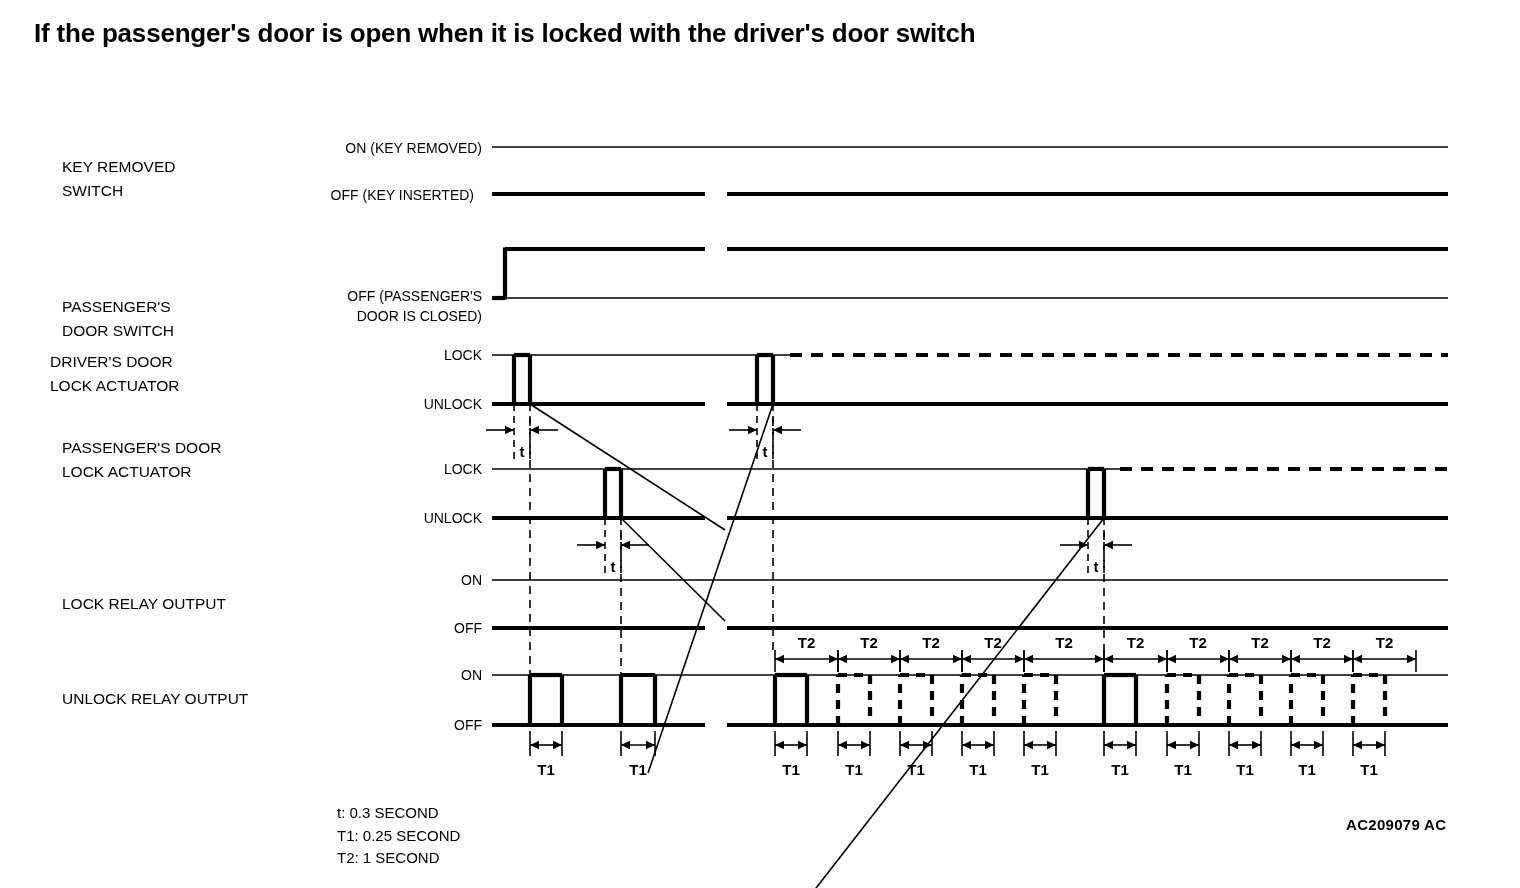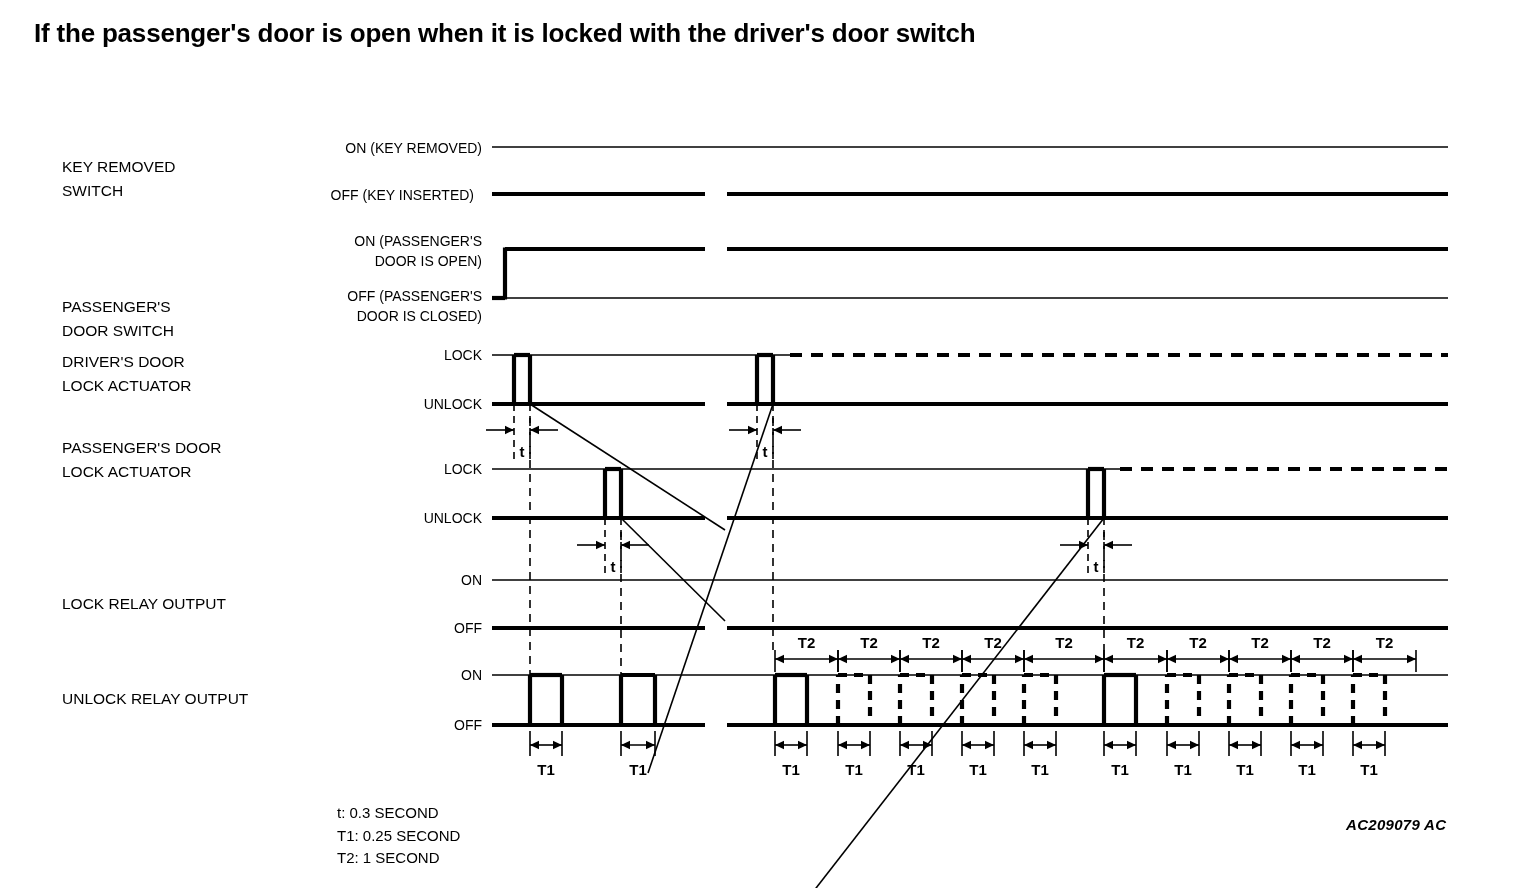--- a/index.html
+++ b/index.html
@@ -2,48 +2,46 @@
 <html><head>
 <meta charset="utf-8">
 <style>
   html,body{margin:0;padding:0;background:#ffffff;}
   body{width:1520px;height:888px;font-family:"Liberation Sans",sans-serif;color:#000;overflow:hidden;}
   #root{position:relative;width:1520px;height:888px;padding-left:30px;}
   .title{position:absolute;left:34px;top:18px;font-size:26px;font-weight:bold;letter-spacing:-0.2px;white-space:nowrap;}
   .rowlabel{position:absolute;font-size:15.5px;line-height:24px;white-space:pre-line;}
   .statelabel{position:absolute;font-size:14px;line-height:20px;text-align:right;white-space:pre-line;}
   .legend{position:absolute;left:337px;top:802px;font-size:15px;line-height:22.5px;white-space:pre-line;}
-  .code{position:absolute;left:1346px;top:816px;font-size:15px;font-weight:bold;letter-spacing:0.3px;font-style:italic;}
+  .code{position:absolute;left:1346px;top:816px;font-size:15px;font-weight:bold;letter-spacing:0.3px;}
   svg{position:absolute;left:0;top:0;}
   text.tlabel{font-family:"Liberation Sans",sans-serif;font-size:15px;font-weight:bold;fill:#000;text-anchor:middle;}
   text.tsmall{font-family:"Liberation Sans",sans-serif;font-size:15px;font-weight:bold;fill:#000;text-anchor:middle;}
 </style>
 </head>
 <body>
 
 <div id="root">
 
   <div class="title">If the passenger's door is open when it is locked with the driver's door switch</div>
 
   <div class="rowlabel" style="left:62px;top:155px;">KEY REMOVED
 SWITCH</div>
   <div class="rowlabel" style="left:62px;top:255px;margin-top:40px;">PASSENGER'S
 DOOR SWITCH</div>
-  <div class="rowlabel" style="left:62px;top:350px;">DRIVER'S DOOR
+  <div class="rowlabel" style="left:50px;top:350px;">DRIVER'S DOOR
 LOCK ACTUATOR</div>
   <div class="rowlabel" style="left:62px;top:436px;">PASSENGER'S DOOR
 LOCK ACTUATOR</div>
   <div class="rowlabel" style="left:62px;top:592px;">LOCK RELAY OUTPUT</div>
   <div class="rowlabel" style="left:62px;top:687px;">UNLOCK RELAY OUTPUT</div>
 
   <div class="statelabel" style="left:182px;top:138px;width:300px;">ON (KEY REMOVED)</div>
   <div class="statelabel" style="left:174px;top:185px;width:300px;">OFF (KEY INSERTED)</div>
 
-  <div class="statelabel" style="left:182px;top:231px;width:300px;">ON (PASSENGER'S
-DOOR IS OPEN)</div>
   <div class="statelabel" style="left:182px;top:286px;width:300px;">OFF (PASSENGER'S
 DOOR IS CLOSED)</div>
 
   <div class="statelabel" style="left:282px;top:345px;width:200px;">LOCK</div>
   <div class="statelabel" style="left:282px;top:394px;width:200px;">UNLOCK</div>
 
   <div class="statelabel" style="left:282px;top:459px;width:200px;">LOCK</div>
   <div class="statelabel" style="left:282px;top:508px;width:200px;">UNLOCK</div>
 
   <div class="statelabel" style="left:282px;top:570px;width:200px;">ON</div>

